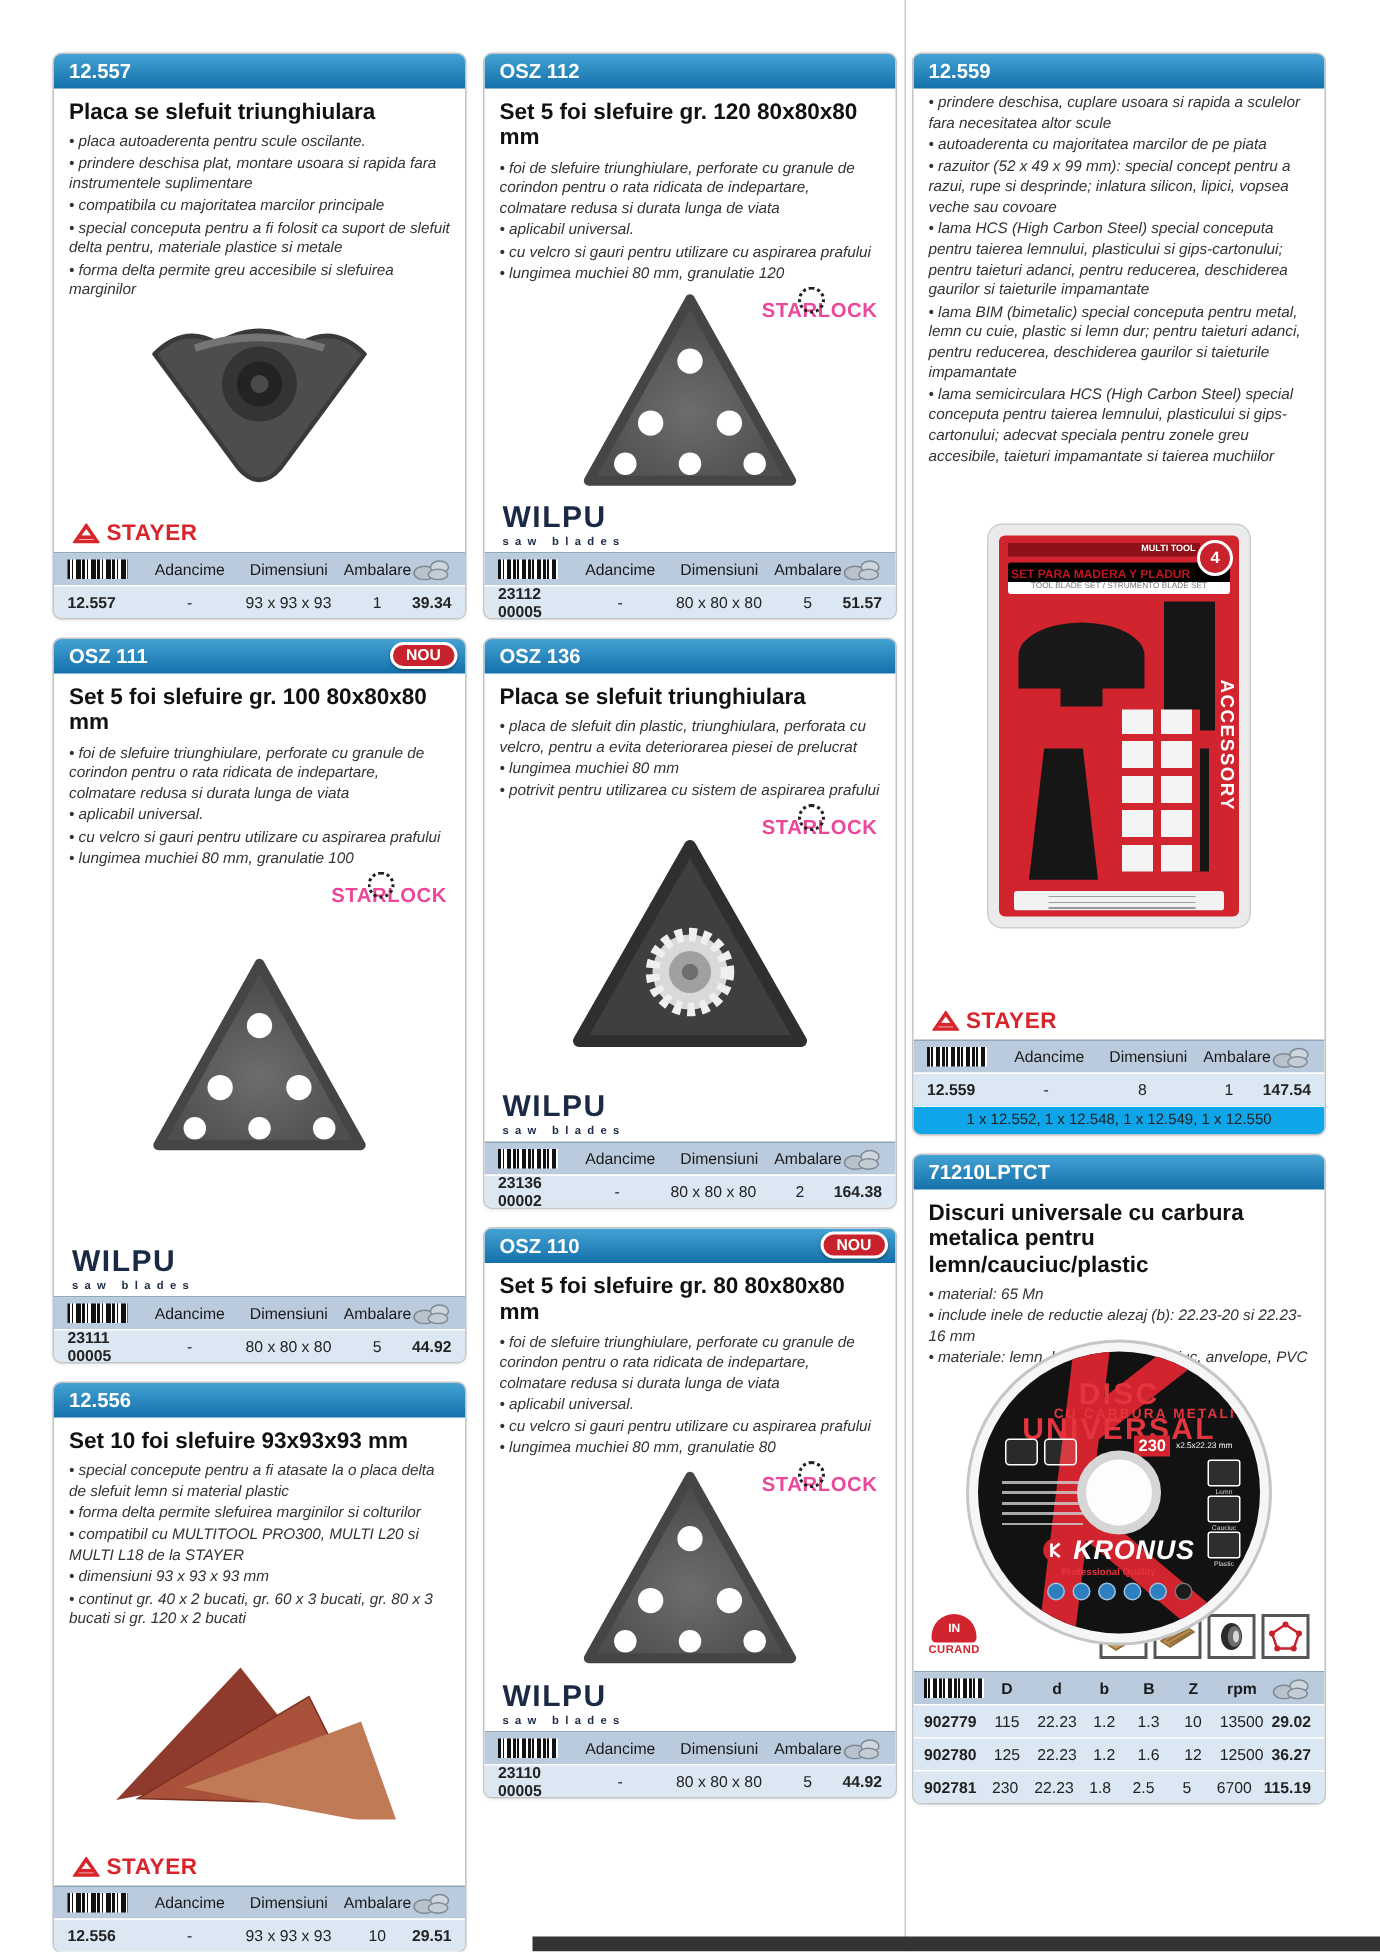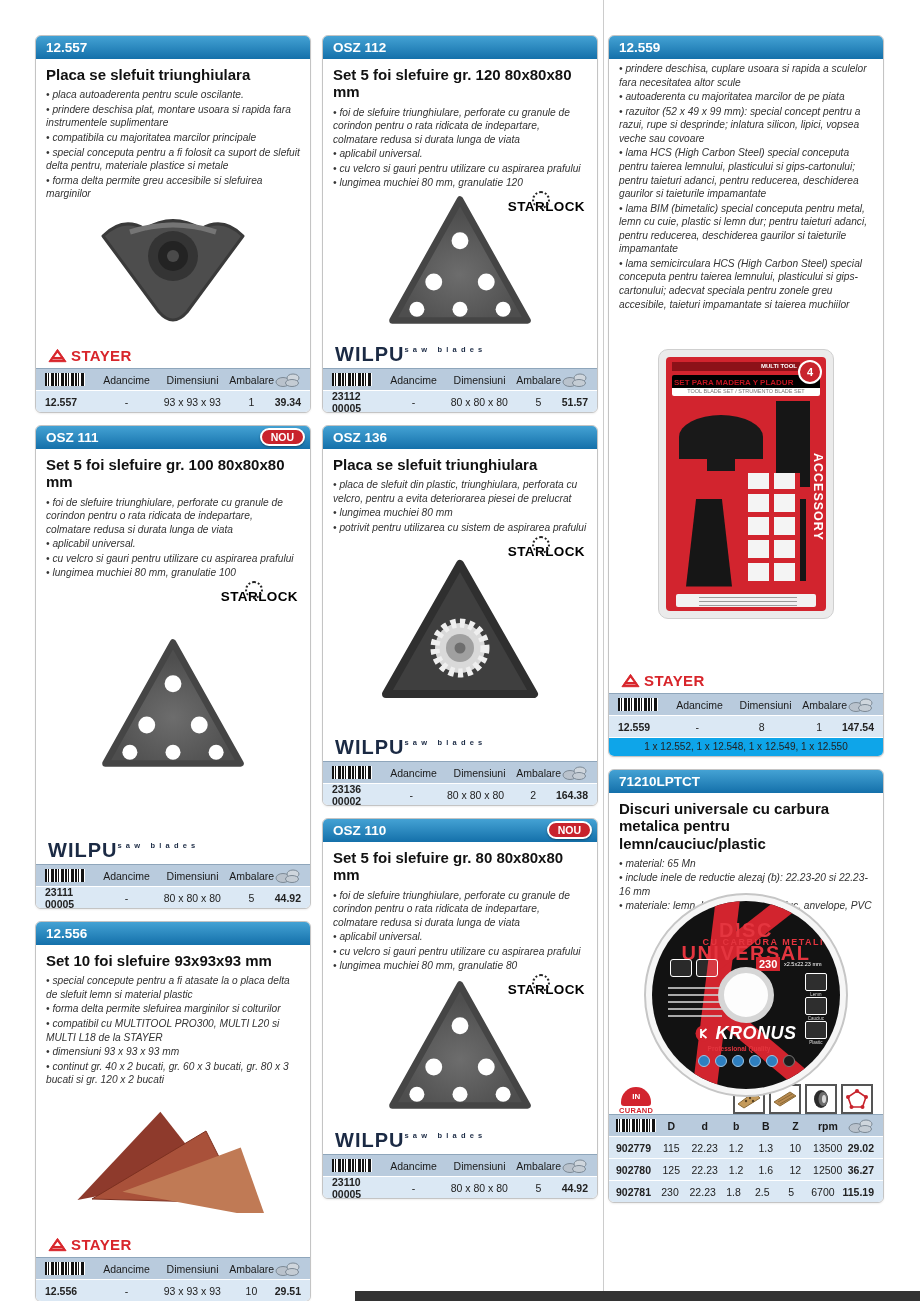--- a/index.html
+++ b/index.html
@@ -10,25 +10,25 @@
   .col1{left:35px}.col2{left:322px}.col3{left:608px}
   .card{background:#fff;border:1px solid #c4c4c4;border-radius:6px;overflow:hidden;display:flex;flex-direction:column;box-shadow:0 1px 2px rgba(0,0,0,.07);box-sizing:border-box;}
   .chead{position:relative;flex:0 0 23px;height:23px;background:linear-gradient(#44a2d4,#1470aa);color:#fff;font-weight:bold;font-size:13.5px;line-height:23px;padding-left:10px;}
   .nou{position:absolute;right:5px;top:2px;background:#c8232c;border:2px solid #fff;border-radius:11px;padding:0 9px;font-size:10.5px;font-weight:bold;line-height:14px;color:#fff;box-shadow:0 1px 2px rgba(0,0,0,.35);}
   .cbody{flex:1;display:flex;flex-direction:column;position:relative;min-height:0;}
   .ctitle{font-size:15px;font-weight:bold;color:#111;margin:7px 10px 2px;line-height:1.15;}
   .bullets{margin:3px 10px 0;padding:0;list-style:none;font-style:italic;font-size:10.2px;color:#333;line-height:1.33;}
   .bullets li{margin-bottom:1px;}
   .bullets li::before{content:"• ";}
   .imgzone{flex:1;display:flex;align-items:center;justify-content:center;position:relative;min-height:0;}
-  .starlock{position:absolute;top:8px;right:12px;font-weight:bold;font-size:13.5px;letter-spacing:.4px;color:#000000;}
+  .starlock{position:absolute;top:8px;right:12px;font-weight:bold;font-size:13.5px;letter-spacing:.4px;color:#ec4899;}
   .starlock .cog{position:absolute;left:31%;top:-8px;width:14px;height:14px;border:2.5px dotted #222;border-radius:50%;}
   .brandrow{flex:0 0 34px;display:flex;align-items:flex-end;padding:0 0 4px 12px;}
   .stayer{display:flex;align-items:center;gap:4px;color:#d8252b;font-weight:bold;font-size:15px;letter-spacing:.4px;}
-  .wilpu{display:flex;line-height:1;color:#1b2a44;}
+  .wilpu{display:flex;flex-direction:column;line-height:1;color:#1b2a44;}
   .wilpu-word{font-weight:bold;font-size:20px;letter-spacing:1px;}
   .wilpu-sub{font-size:7.5px;letter-spacing:4.2px;font-weight:bold;margin-top:2px;}
   
   .ptable{flex:0 0 auto;border-top:1px solid #8fa6bb;}
   .pthead{display:flex;align-items:center;height:21px;background:#b9cbdd;font-size:10.5px;color:#1a1a1a;}
   .ptrow{display:flex;align-items:center;height:21px;background:#dbe8f4;font-size:10.5px;color:#222;border-top:1px solid #fff;}
   .c1{width:62px;padding-left:9px;box-sizing:border-box;display:flex;align-items:center;}
   .c2{width:62px;text-align:center;}
   .c3{width:74px;text-align:center;}
   .c4{width:48px;text-align:center;}
@@ -75,21 +75,21 @@
   .d-kronus{position:absolute;top:122px;width:100%;display:flex;align-items:center;justify-content:center;gap:3px;color:#fff;font-style:italic;font-weight:bold;font-size:18px;letter-spacing:.5px;}
   .d-quality{position:absolute;top:144px;left:0;right:14px;text-align:center;color:#e4353f;font-size:6.5px;font-weight:bold;}
   .d-dots{position:absolute;bottom:22px;width:100%;display:flex;justify-content:center;gap:5px;}
   .dot{width:12px;height:12px;border-radius:50%;background:#2e7fc0;border:1px solid #9cc4e4;box-sizing:border-box;}
   .dot.off{background:#1c1c1c;border-color:#777;}
   .ric{position:absolute;right:12px;display:flex;flex-direction:column;align-items:center;width:24px;}
   .ric-box{width:20px;height:16px;border:1px solid #fff;border-radius:2px;background:rgba(255,255,255,.12);}
   .ric-lab{color:#ddd;font-size:4.5px;margin-top:1px;}
   .ric1{top:72px;}.ric2{top:96px;}.ric3{top:120px;}
   
-  .matrow{flex:0 0 38px;display:flex;align-items:flex-end;padding:0 10px;}
+  .matrow{flex:0 0 38px;display:flex;align-items:flex-start;padding:0 10px;}
   .csbadge{display:flex;flex-direction:column;align-items:center;line-height:1;}
   .dome{width:30px;height:19px;background:#d2242e;border-radius:15px 15px 3px 3px;color:#fff;font-weight:bold;font-size:8px;text-align:center;line-height:20px;}
   .cs-text{color:#d2242e;font-weight:bold;font-size:7.5px;letter-spacing:.3px;margin-top:1px;}
   .matboxes{margin-left:auto;display:flex;gap:4px;}
   .mat-box{width:32px;height:30px;border:2px solid #555;background:#fff;display:flex;align-items:center;justify-content:center;box-sizing:border-box;}
   
   .padimg,.triimg{display:block;}
 </style>
 </head>
 <body>

